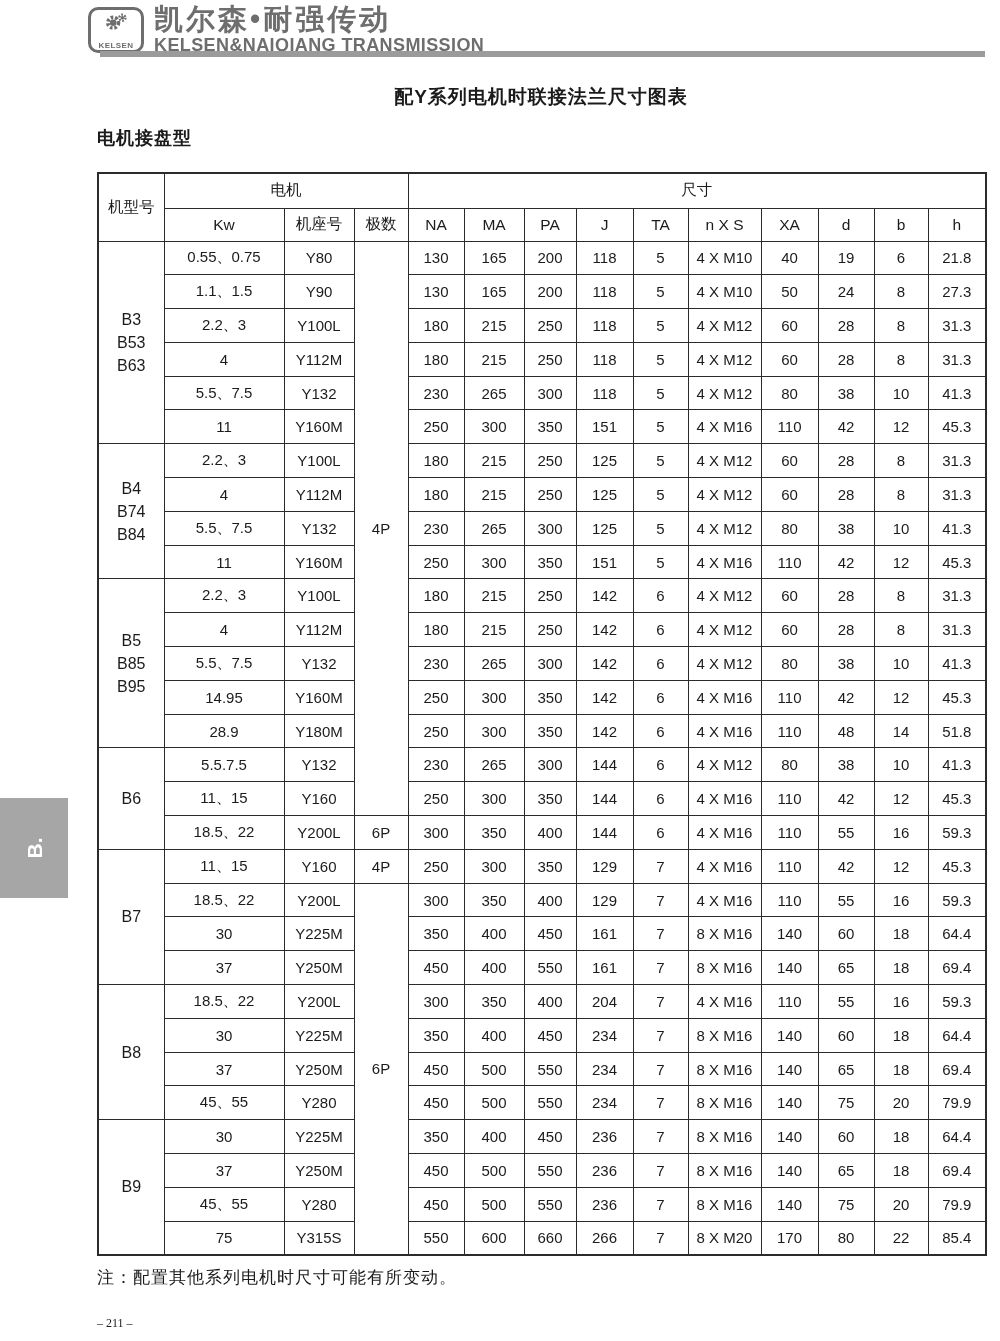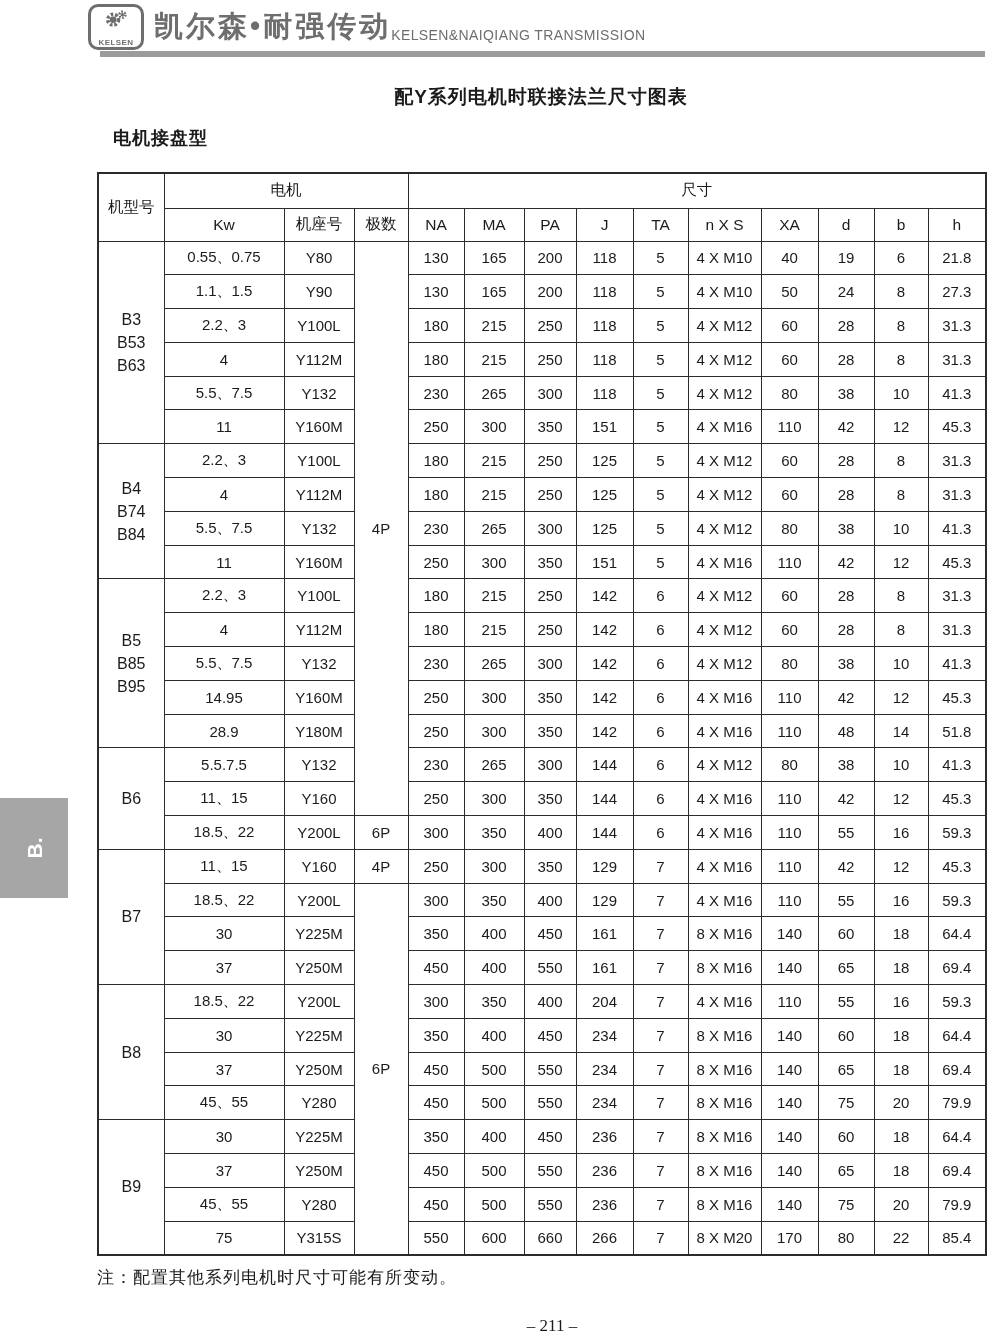--- a/index.html
+++ b/index.html
@@ -5,43 +5,43 @@
   * { margin:0; padding:0; box-sizing:border-box; }
   html,body { width:1000px; height:1341px; background:#ffffff; }
   body { position:relative; font-family:"Liberation Sans", sans-serif; color:#1b1b1b; overflow:hidden; }
 
   
   .logo-wrap { position:absolute; left:88px; top:4px; display:flex; align-items:center; gap:10px; }
   .logo-box { width:56px; height:46px; border:3px solid var(--brand,#6e6e6e); border-radius:10px;
               display:flex; flex-direction:column; align-items:center; justify-content:flex-start;
               color:var(--brand,#6e6e6e); padding-top:2px;gap:12px; }
   .logo-box .kelsen { font-size:8px; font-weight:bold; letter-spacing:.4px; line-height:1; margin-top:-2px; }
-  .brand-text { display:flex; justify-content:center; }
+  .brand-text { display:flex; flex-direction:column; justify-content:center; }
   .brand-cn { font-size:29px; font-weight:bold; color:var(--brand,#6e6e6e); letter-spacing:3px; line-height:1.05; }
-  .brand-en { font-size:14px; font-weight:normal; color:var(--brand,#6e6e6e); letter-spacing:.4px; margin-top:16px; }
+  .brand-en { font-size:18px; font-weight:bold; color:var(--brand,#6e6e6e); letter-spacing:.4px; margin-top:1px; }
   .top-bar { position:absolute; left:100px; top:51px; width:885px; height:6px; background:var(--bar,#9b9b9b); }
 
   
   .title { position:absolute; left:97px; top:84px; width:888px; text-align:center; font-size:19px; font-weight:bold; letter-spacing:1px; }
-  .section-label { position:absolute; left:113px; top:126px; font-size:18px; font-weight:bold; letter-spacing:1px;font-family:Liberation Mono, monospace; }
+  .section-label { position:absolute; left:97px; top:126px; font-size:18px; font-weight:bold; letter-spacing:1px;font-family:Liberation Mono, monospace; }
 
   
   table { position:absolute; left:97px; top:172px; width:888px; border-collapse:collapse; table-layout:fixed;
           text-align:center; border:2.5px solid #2b2b2b; }
   th, td { border:1.5px solid #2b2b2b; padding:0; font-weight:normal; font-size:15px; overflow:hidden; }
   thead tr.r1 { height:35px; }
   thead tr.r2 { height:33px; }
   thead th { font-size:15.5px; }
   tbody tr { height:33.8px; }
   td.model div { line-height:1.45; font-size:16px; }
 
   
   .note { position:absolute; left:97px; top:1266px; font-size:17px; font-weight:normal; letter-spacing:1px; }
-  .pageno { position:absolute; left:108px; top:1316px; width:888px; text-align:center;
-            font-family:"Liberation Serif", serif; font-size:17px; }
+  .pageno { position:absolute; left:97px; top:1316px; width:888px; text-align:left;
+            font-family:"Liberation Serif", serif; font-size:12px; }
 
   
   .side-tab { position:absolute; left:0; top:798px; width:68px; height:100px; background:var(--tab,#a6a6a6);
               display:flex; align-items:center; justify-content:center; }
   .side-tab span { color:#ffffff; font-size:21px; font-weight:bold; transform:rotate(-90deg); display:block; }
 </style>
 </head>
 <body>
 
 <div class="logo-wrap">

